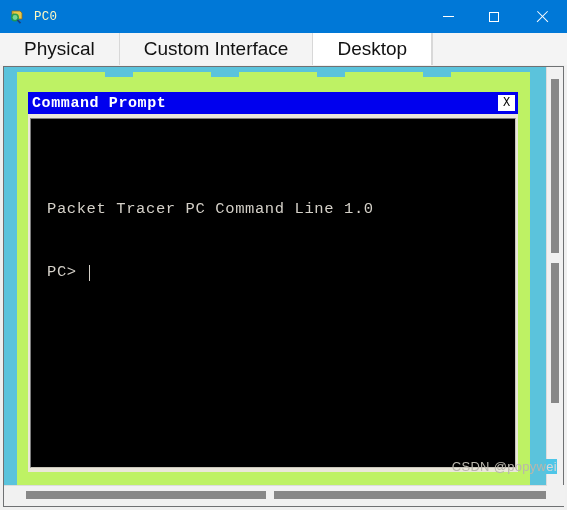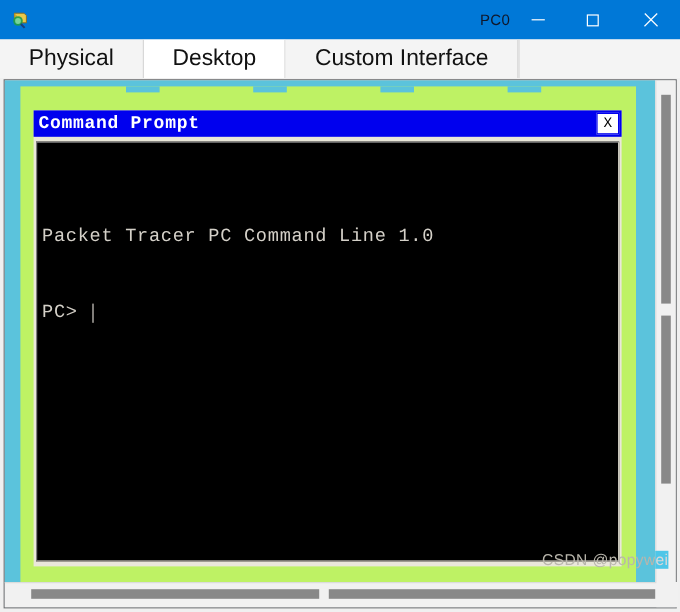--- a/index.html
+++ b/index.html
@@ -37,26 +37,25 @@
   }
   .title-icon {
     width: 18px;
     height: 18px;
     margin-left: 9px;
     margin-right: 7px;
     position: relative;
     flex: 0 0 auto;
   }
   .title-text {
-    color: #0f172a;
+    color: #fef9c3;
     font-size: 12.5px;
-    font-family: Liberation Sans, sans-serif;
+    font-family: Liberation Mono, monospace;
     letter-spacing: 0.2px;
     flex: 1 1 auto;
-    text-align: right;
   }
   .win-btns {
     display: flex;
     height: 33px;
     flex: 0 0 auto;
   }
   .win-btn {
     width: 46px;
     height: 33px;
     display: flex;
@@ -227,21 +226,21 @@
     overflow: hidden;
   }
   .term-text {
     color: #d4d0c8;
     font-family: "Liberation Mono", "DejaVu Sans Mono", monospace;
     font-size: 15.5px;
     line-height: 21px;
     letter-spacing: 0.6px;
     white-space: pre;
     padding: 26px 0 0 4px;
-    margin: 0;
+    margin: 12px;
   }
   .term-line { display: block; }
   .term-prompt-line {
     display: flex;
     align-items: center;
     gap: 12px;
   }
   .cursor {
     display: inline-block;
     width: 1.5px;
@@ -332,25 +331,25 @@
       <div class="win-btn close">
         <span class="glyph-close"></span>
       </div>
     </div>
   </div>
 
   <div class="tabstrip">
     <div class="tab">
       <span>Physical</span>
     </div>
+    <div class="tab">
+      <span>Custom Interface</span>
+    </div>
     <div class="tab active">
       <span>Desktop</span>
-    </div>
-    <div class="tab">
-      <span>Custom Interface</span>
     </div>
     <div class="tab-filler"></div>
   </div>
 
   <div class="content-frame">
 
     <div class="cyan-area">
 
       <div class="beige-panel">
 

